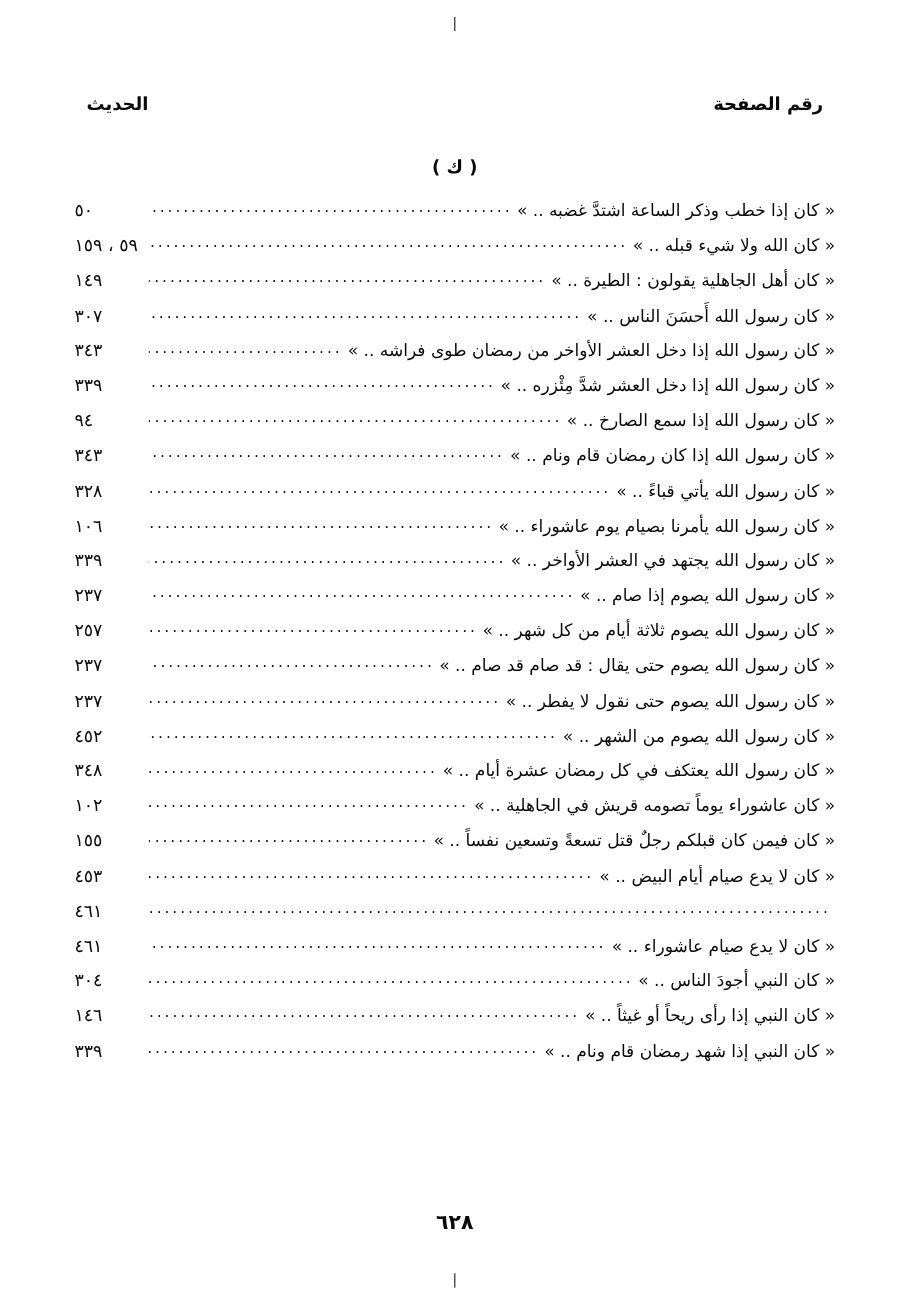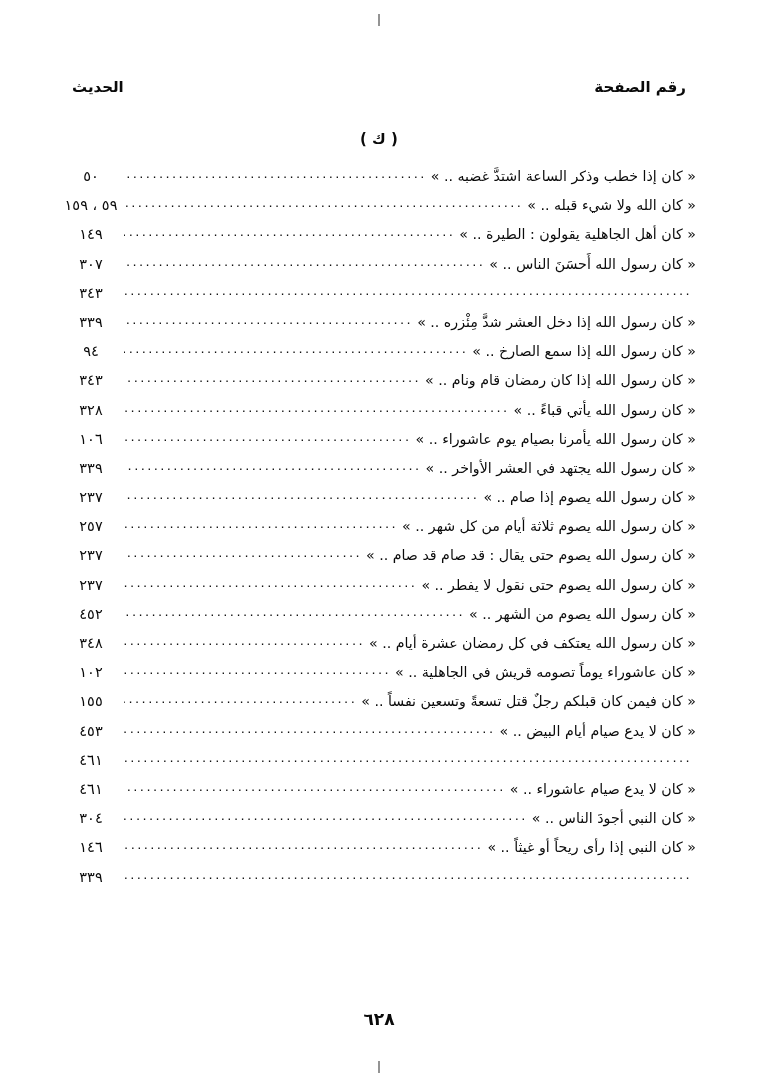--- a/index.html
+++ b/index.html
@@ -90,21 +90,21 @@
     position: relative;
     top: -3px;
     font-size: 13px;
     letter-spacing: 2.4px;
     color: #111;
   }
   .row .page-no {
     flex: 0 0 auto;
     font-size: 14.5px;
     min-width: 58px;
-    text-align: center;
+    text-align: left;
     direction: rtl;
   }
   .folio {
     position: absolute;
     bottom: 62px;
     left: 0;
     right: 0;
     text-align: center;
     font-size: 17px;
     font-weight: bold;
@@ -140,20 +140,21 @@
       <span class="title">« كان أهل الجاهلية يقولون : الطيرة .. »</span>
       <span class="dots">........................................................................................................</span>
       <span class="page-no">١٤٩</span>
     </div>
     <div class="row">
       <span class="title">« كان رسول الله أَحسَنَ الناس .. »</span>
       <span class="dots">........................................................................................................</span>
       <span class="page-no">٣٠٧</span>
     </div>
     <div class="row">
+      <span class="title">« كان رسول الله إذا دخل العشر الأواخر من رمضان طوى فراشه .. »</span>
       <span class="dots">........................................................................................................</span>
       <span class="page-no">٣٤٣</span>
     </div>
     <div class="row">
       <span class="title">« كان رسول الله إذا دخل العشر شدَّ مِئْزره .. »</span>
       <span class="dots">........................................................................................................</span>
       <span class="page-no">٣٣٩</span>
     </div>
     <div class="row">
       <span class="title">« كان رسول الله إذا سمع الصارخ .. »</span>
@@ -238,20 +239,21 @@
       <span class="title">« كان النبي أجودَ الناس .. »</span>
       <span class="dots">........................................................................................................</span>
       <span class="page-no">٣٠٤</span>
     </div>
     <div class="row">
       <span class="title">« كان النبي إذا رأى ريحاً أو غيثاً .. »</span>
       <span class="dots">........................................................................................................</span>
       <span class="page-no">١٤٦</span>
     </div>
     <div class="row">
+      <span class="title">« كان النبي إذا شهد رمضان قام ونام .. »</span>
       <span class="dots">........................................................................................................</span>
       <span class="page-no">٣٣٩</span>
     </div>
   </div>
 
   <div class="folio">٦٢٨</div>
   <div class="bottom-tick"></div>
 </div>
 
 </body></html>

